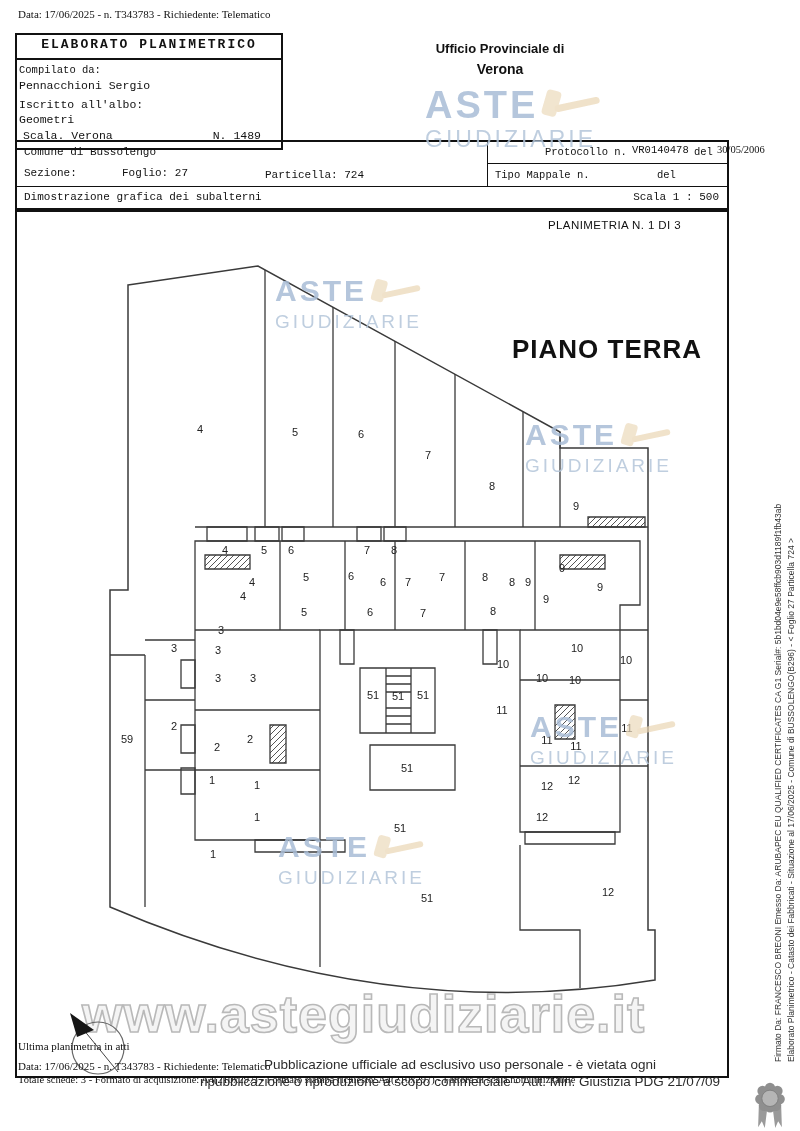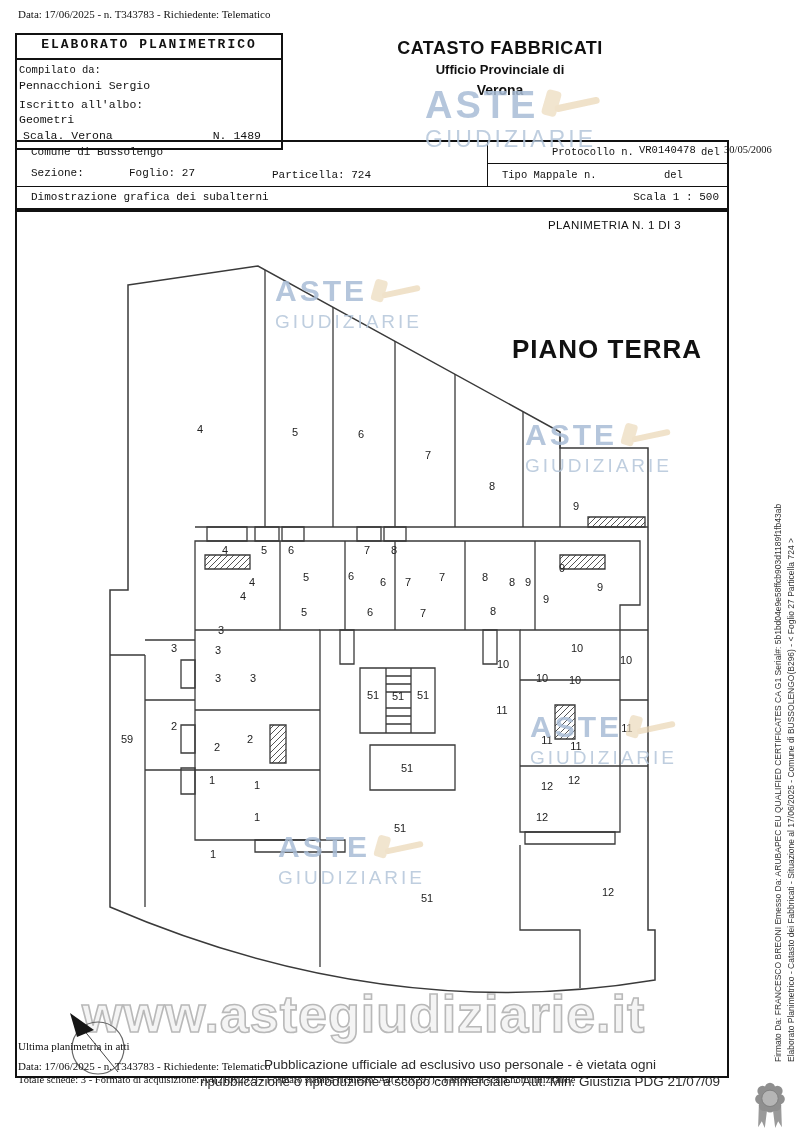--- a/index.html
+++ b/index.html
@@ -24,21 +24,21 @@
   #agency .a1{font-size:14px;font-weight:bold;}
   #agency .a2{font-size:18px;font-weight:bold;letter-spacing:.5px;}
   #agency .a3{font-size:13px;font-weight:bold;}
   #agency .a4{font-size:14px;font-weight:bold;}
 
   
   #info-table{left:15px;top:140px;width:714px;height:70px;border:2px solid #111;box-sizing:border-box;font-size:11px;}
   #it-vline{left:470px;top:0;width:0;height:44px;border-left:1.5px solid #111;}
   #it-h1{left:470px;top:21px;width:240px;height:0;border-top:1.5px solid #111;}
   #it-h2{left:0;top:44px;width:710px;height:0;border-top:1.5px solid #111;}
-  .it-txt{position:absolute;white-space:nowrap;margin-left:7px;}
+  .it-txt{position:absolute;white-space:nowrap;}
 
   
   #plan-frame{left:15px;top:210px;width:714px;height:868px;border:2px solid #111;box-sizing:border-box;}
   #sheet-label{left:548px;top:219px;width:170px;font-size:11.5px;letter-spacing:.4px;}
   #floor-title{left:512px;top:334px;font-size:26px;font-weight:bold;letter-spacing:1px;}
 
   #plan-svg{left:15px;top:210px;}
   #plan-svg path, #plan-svg line, #plan-svg rect{vector-effect:non-scaling-stroke;}
   #plan-labels text{font-family:"Liberation Sans",sans-serif;font-size:11px;fill:#222;text-anchor:middle;}
 
@@ -75,21 +75,20 @@
   <div class="elab-line">Pennacchioni Sergio</div>
   <div class="elab-line" style="padding-top:4px;">Iscritto all'albo:</div>
   <div class="elab-line">Geometri</div>
   <div id="elab-row">
     <span>Scala. Verona</span>
     <span>N.  1489</span>
   </div>
 </div>
 
 <div class="abs" id="agency">
-  <div class="a2">CATASTO FABBRICATI</div>
   <div class="a3">Ufficio Provinciale di</div>
   <div class="a4">Verona</div>
 </div>
 
 <div class="abs mono" id="info-table">
   <div class="abs" id="it-vline"></div>
   <div class="abs" id="it-h1"></div>
   <div class="abs" id="it-h2"></div>
   <span class="it-txt" style="left:7px;top:4px;">Comune di Bussolengo</span>
   <span class="it-txt" style="left:7px;top:25px;">Sezione:</span>

